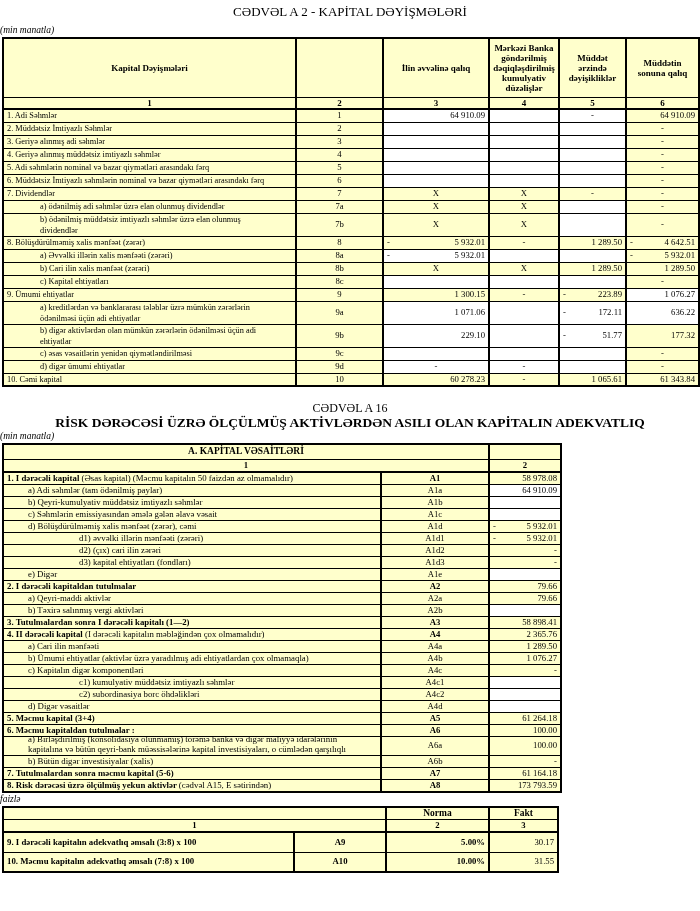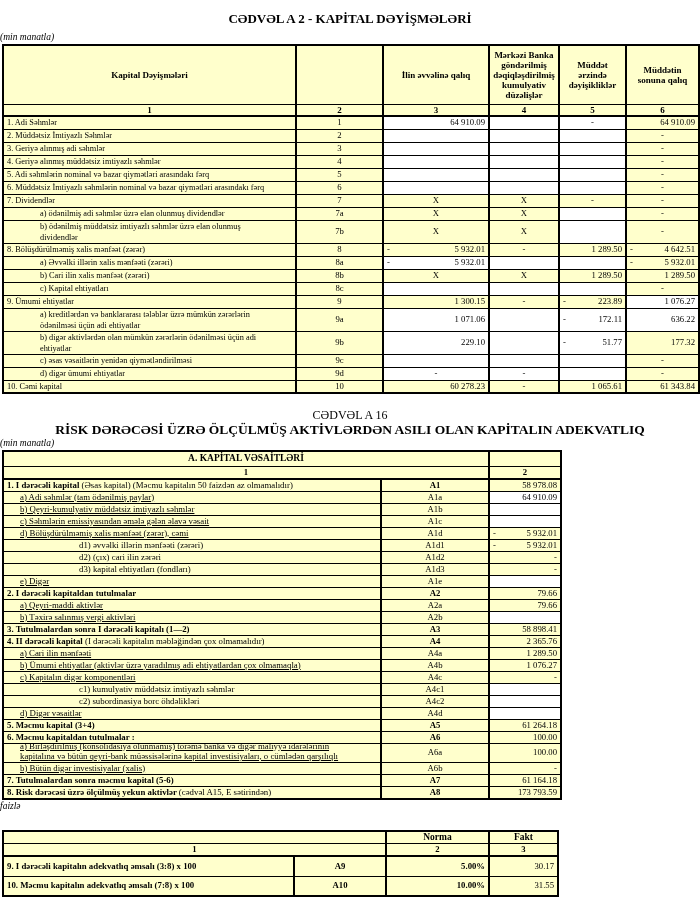--- a/index.html
+++ b/index.html
@@ -3,21 +3,21 @@
 <meta charset="utf-8">
 <style>
   :root{ --yellow:#FFFFCC; --line:#000000; }
   *{ box-sizing:border-box; }
   html,body{ margin:0; padding:0; background:#fff; }
   .page{
     width:700px; height:911px; overflow:hidden; position:relative;
     background:#fff; color:#000;
     font-family:"Liberation Serif","DejaVu Serif",serif;
   }
-  .title-a2{ padding-top:11px; text-align:center; font-weight:bold; font-size:13px; line-height:15px; }
+  .title-a2{ padding-top:4px; text-align:center; font-weight:normal; font-size:13px; line-height:15px; }
   .note{ font-style:italic; font-size:9.5px; line-height:11px; text-align:left; }
   .note-a2{ width:698px; margin-top:6px; }
   .title16a{ margin-top:14px; text-align:center; font-weight:normal; font-size:12px; line-height:14px; }
   .title16b{ text-align:center; font-weight:bold; font-size:13.5px; line-height:16px; }
   .note16{ width:559px; margin-top:0; }
   .faiz{ width:557px; margin-top:1px; }
 
   table{ border-collapse:collapse; table-layout:fixed; margin-left:2px; border:2px solid var(--line); }
   td,th{
     border:1px solid var(--line); border-left-width:2px; border-right-width:2px;
@@ -26,40 +26,40 @@
   .a2{ margin-top:1px; }
   .a2 th{ font-weight:bold; font-size:9px; line-height:10px; text-align:center;
           white-space:normal; overflow-wrap:break-word; word-break:break-word; background:var(--yellow); }
   .a2 tr.hd th{ height:59px; }
   .a2 tr.nm th{ height:12px; border-bottom:2px solid var(--line); }
   .a2 td{ height:13px; white-space:nowrap; }
   .a2 tr.two td{ height:23px; }
   .lbl{ text-align:left; background:var(--yellow); font-size:8.3px; }
   .a16 .lbl, .rt .lbl{ font-size:8.8px; }
   .ind1{ padding-left:36px; }
-  .a16 .ind1{ padding-left:16px;text-decoration:underline; }
+  .a16 .ind1{ padding-left:24px; }
   .a16 .ind2{ padding-left:75px; }
   .num{ text-align:center; background:var(--yellow); }
   .code{ text-align:center; background:var(--yellow); }
   .cb{ font-weight:bold; }
   .bg-y{ background:var(--yellow); }
   .bg-w{ background:#fff; }
   .a-r{ text-align:right; }
   .a-c{ text-align:center; }
   .neg{ text-align:right; }
   .neg .mn{ float:left; }
 
   .a16{ margin-top:1px; }
   .a16 td{ height:12px; white-space:nowrap; }
   .a16 tr.sect td{ height:15px; font-weight:bold; text-align:center; background:var(--yellow); font-size:9.5px; }
   .a16 tr.nm td{ height:12px; border-bottom:2px solid var(--line); text-align:center; font-weight:bold; background:var(--yellow); }
   .a16 tr.cliprow td{ height:16px; }
   .cwrap{ height:21px; margin-top:-3px; line-height:10px; white-space:nowrap; overflow:hidden; }
 
-  .rt{ margin-top:18px; }
+  .rt{ margin-top:1px; }
   .rt td{ height:20px; white-space:nowrap; background:var(--yellow); }
   .rt tr.hd td{ height:13px; text-align:center; font-weight:bold; font-size:9.5px; }
   .rt tr.nm td{ height:12px; border-bottom:2px solid var(--line); text-align:center; font-weight:bold; }
   .rt .lbl{ font-weight:bold; }
   .bnorm{ font-weight:bold; }
 </style>
 </head>
 <body>
 
 <div class="page">

